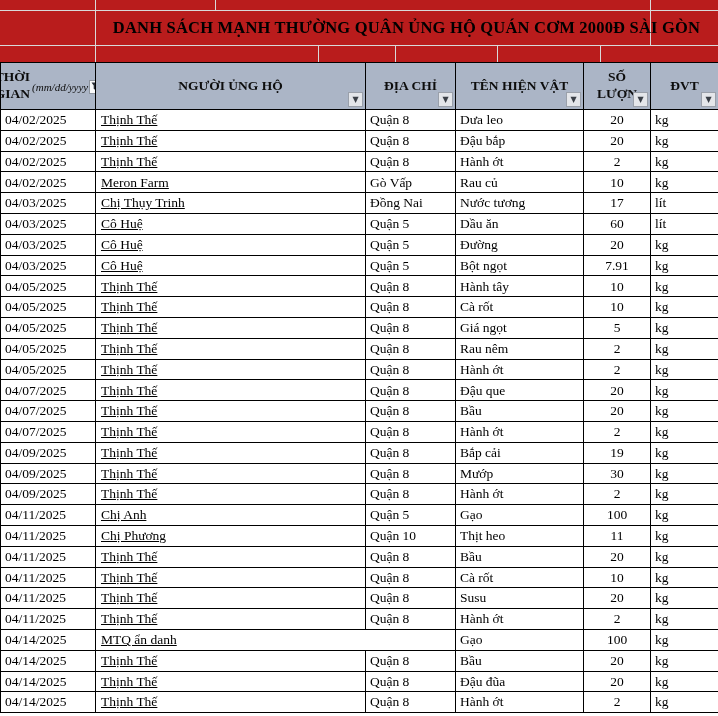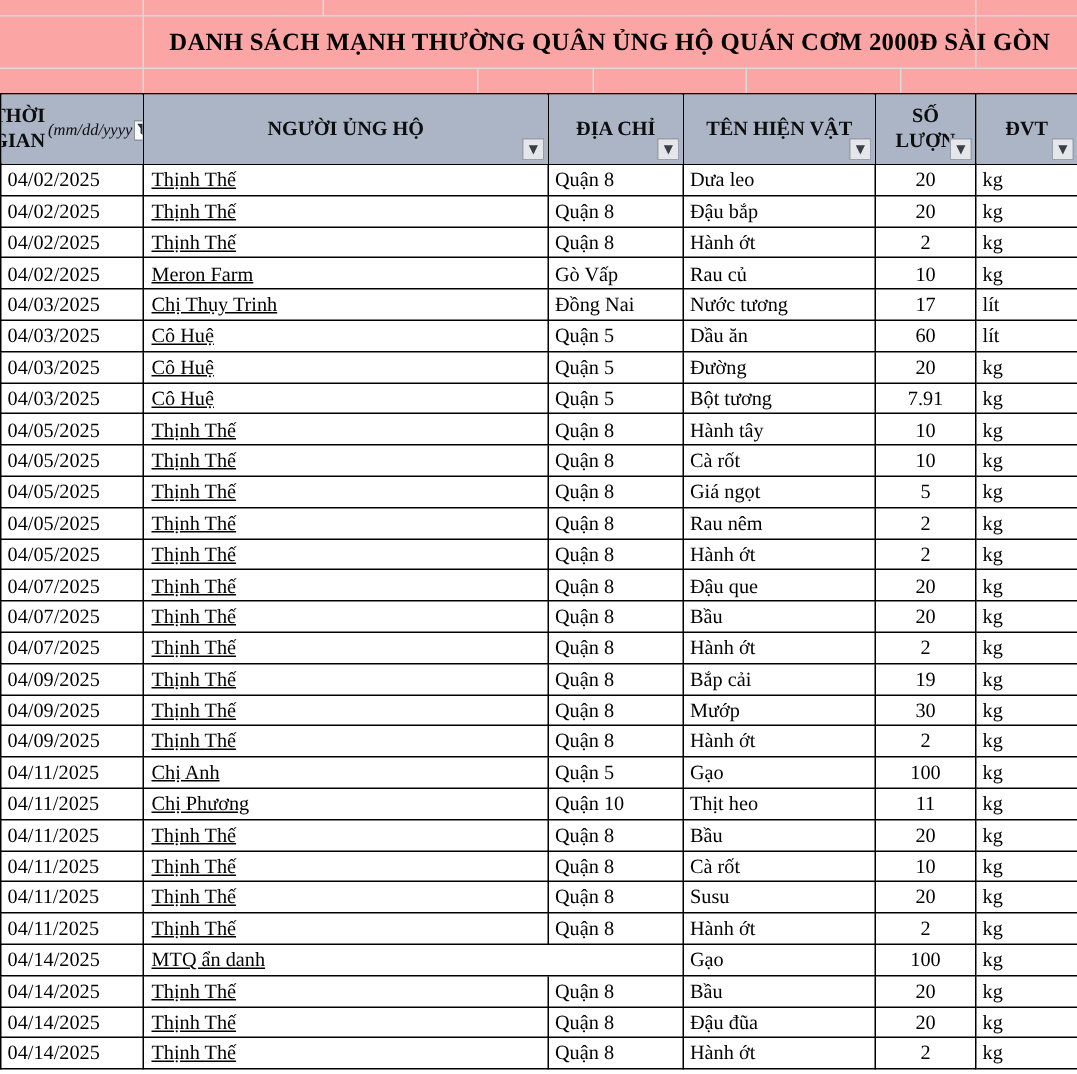--- a/index.html
+++ b/index.html
@@ -4,21 +4,21 @@
 <style>
   html,body{margin:0;padding:0;}
   body{
     width:718px;height:716px;overflow:hidden;background:#ffffff;
     font-family:"Liberation Serif","DejaVu Serif",serif;
     color:#000;position:relative;
   }
   .sheet{position:relative;width:718px;height:716px;}
 
   
-  .top-area{position:absolute;top:0;left:0;width:718px;height:62px;background:#fca5a5;}
+  .top-area{position:absolute;top:0;left:0;width:718px;height:62px;background:#b91c1c;}
   .gl{position:absolute;background:#d9d9d9;}
   .gl.h{height:1px;}
   .gl.v{width:1px;}
   .title-cell{
     position:absolute;top:10px;left:95px;width:623px;height:35px;
     display:flex;align-items:center;justify-content:center;
     font-weight:bold;font-size:16.5px;letter-spacing:0.2px;white-space:nowrap;
   }
 
   
@@ -204,21 +204,21 @@
       <td class="donor">Cô Huệ</td>
       <td class="addr">Quận 5</td>
       <td class="item">Đường</td>
       <td class="qty">20</td>
       <td class="unit">kg</td>
     </tr>
         <tr>
       <td class="date">04/03/2025</td>
       <td class="donor">Cô Huệ</td>
       <td class="addr">Quận 5</td>
-      <td class="item">Bột tương</td>
+      <td class="item">Bột ngọt</td>
       <td class="qty">7.91</td>
       <td class="unit">kg</td>
     </tr>
         <tr>
       <td class="date">04/05/2025</td>
       <td class="donor">Thịnh Thế</td>
       <td class="addr">Quận 8</td>
       <td class="item">Hành tây</td>
       <td class="qty">10</td>
       <td class="unit">kg</td>

